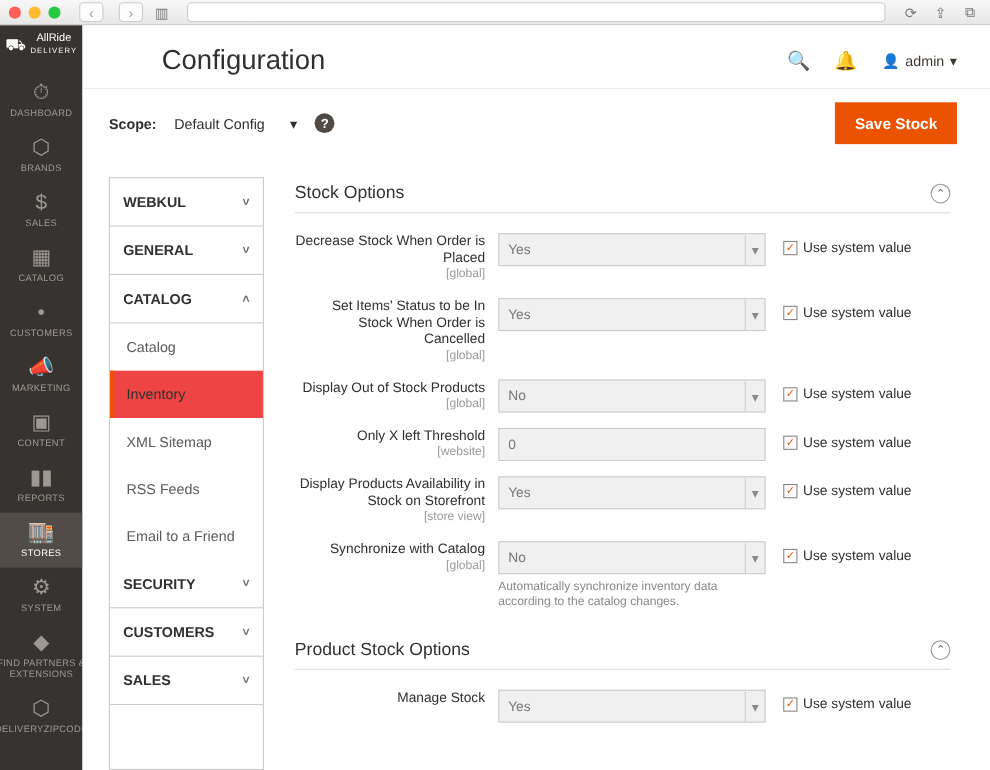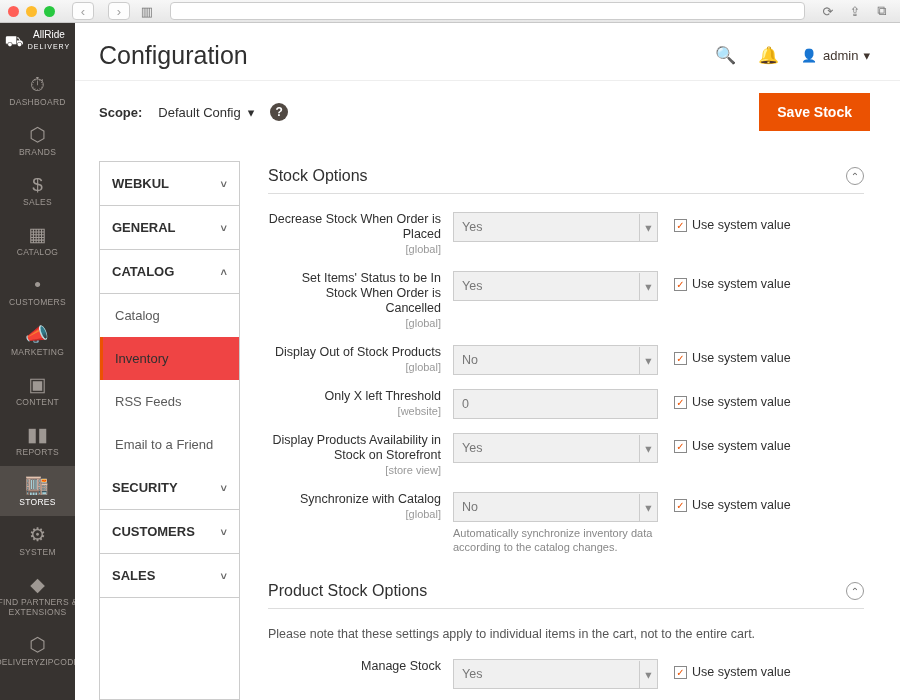--- a/index.html
+++ b/index.html
@@ -14,45 +14,45 @@
 .app { display:flex; width:100%; height:677px; }
 .sidebar { width:75px; background:#373330; color:#aaa; display:flex; flex-direction:column; align-items:center; padding-top:6px; font-size:9px; overflow:hidden;}
 .logo { color:#fff; font-size:10px; text-align:center; margin-bottom:14px; line-height:11px; display:flex; gap:4px; align-items:center;}
 .logo-mark{font-size:15px;}
 .side-item { display:flex; flex-direction:column; align-items:center; gap:3px; padding:9px 0; width:100%; cursor:pointer; color:#9e9893;}
 .side-item.active { background:#514c48; color:#fff; }
 .side-item .ic{font-size:19px; line-height:19px;}
 .side-item .lbl{font-size:8.5px; letter-spacing:.3px; text-align:center; padding:0 2px;}
 .main { flex:1; background:#fff; overflow:hidden; display:flex; flex-direction:column; }
 .header { display:flex; align-items:center; justify-content:space-between; padding:18px 30px 10px 24px; }
-.h-title { font-size:25px; color:#303030; font-weight:400;}
+.h-title { font-size:25px; color:#303030; font-weight:400;margin-left:48px;}
 .h-actions { display:flex; align-items:center; gap:22px; color:#41362f;}
 .h-actions .ic{font-size:17px;}
 .user{display:flex;align-items:center;gap:5px;font-size:13px;}
 .scope-row { display:flex; align-items:center; justify-content:space-between; padding:12px 30px 12px 24px; border-top:1px solid #eee;}
 .scope-left{display:flex;align-items:center;gap:16px;font-size:13px;color:#303030;}
 .scope-label{font-weight:600;}
-.scope-sel{display:flex;align-items:center;gap:7px;}
+.scope-sel{display:flex;align-items:center;gap:23px;}
 .help{width:18px;height:18px;border-radius:50%;background:#514943;color:#fff;display:flex;align-items:center;justify-content:center;font-size:12px;font-weight:700;}
 .save-btn{background:#eb5202;color:#fff;border:none;padding:11px 18px;font-size:14px;font-weight:600;cursor:pointer;}
 .content{flex:1;display:flex;padding:18px 30px 0 24px; gap:28px; overflow:hidden;}
 .tree{width:141px;border:1px solid #ccc; font-size:13px;}
 .tree-sec{border-bottom:1px solid #ccc;padding:14px 12px;display:flex;justify-content:space-between;align-items:center;cursor:pointer;color:#303030;}
 .tree-sec.strong{font-weight:700;}
 .tree-sub{}
 .tree-sub .sub-item{padding:14px 12px;color:#5a5a5a;cursor:pointer;border-left:3px solid transparent;}
 .tree-sub .sub-item.active{border-left:3px solid #eb5202;background:#ef4444;font-weight:400;color:#303030;}
 .caret{font-size:11px;color:#666;}
 .settings{flex:1; overflow-y:auto; padding-right:6px; padding-bottom:28px;}
 .sec-head{display:flex;justify-content:space-between;align-items:center;border-bottom:1px solid #ddd;padding:6px 0 8px;color:#303030;font-size:16px;margin-bottom:18px;}
 .collapse{width:18px;height:18px;border:1px solid #999;border-radius:50%;display:flex;align-items:center;justify-content:center;font-size:10px;color:#666;}
 .field{display:flex;align-items:flex-start;margin-bottom:14px;}
 .field-label{width:185px;text-align:right;padding-right:12px;font-size:12.5px;color:#303030;line-height:15px;}
 .field-label .scope-hint{display:block;color:#999;font-size:11px;}
-.field-ctrl{width:205px;}
+.field-ctrl{width:243px;}
 .sel{width:100%;height:30px;border:1px solid #ccc;background:#f0f0f0;color:#777;display:flex;align-items:center;justify-content:space-between;padding:0 8px;font-size:12.5px;}
 .sel .dd{width:18px;text-align:center;border-left:1px solid #ccc;color:#888;margin-right:-8px;padding:6px 4px;}
 .inp{width:100%;height:30px;border:1px solid #ccc;background:#f0f0f0;color:#777;padding:0 8px;font-size:12.5px;}
 .note{font-size:11px;color:#888;margin-top:4px;line-height:14px;}
 .sys{display:flex;align-items:center;gap:5px;margin-left:16px;font-size:12.5px;color:#303030;padding-top:6px;}
 .cbx{width:13px;height:13px;border:1px solid #888;display:flex;align-items:center;justify-content:center;font-size:10px;color:#eb5202;}
 .section-note{font-size:12.5px;color:#555;margin:10px 0 18px;}
 </style>
 </head>
 <body>
@@ -168,20 +168,21 @@
             <span>GENERAL</span>
             <span class="caret">˅</span>
           </div>
           <div class="tree-sec strong">
             <span>CATALOG</span>
             <span class="caret">˄</span>
           </div>
           <div class="tree-sub">
             <div class="sub-item">Catalog</div>
             <div class="sub-item active">Inventory</div>
+            <div class="sub-item">XML Sitemap</div>
             <div class="sub-item">RSS Feeds</div>
             <div class="sub-item">Email to a Friend</div>
           </div>
           <div class="tree-sec strong">
             <span>SECURITY</span>
             <span class="caret">˅</span>
           </div>
           <div class="tree-sec strong">
             <span>CUSTOMERS</span>
             <span class="caret">˅</span>
@@ -272,21 +273,20 @@
         <span class="cbx">✓</span>
         <span>Use system value</span>
       </div>
             </div>
           </div>
 
         <div class="sec-head" style="margin-top:22px;">
           <span>Product Stock Options</span>
           <span class="collapse">⌃</span>
         </div>
-        <div class="section-note">Please note that these settings apply to individual items in the cart, not to the entire cart.</div>
         <div id="pstock-fields">
             <div class="field">
       <div class="field-label">Manage Stock</div>
       <div class="field-ctrl">
                 <div class="sel">
                   <span>Yes</span>
                   <span class="dd">▾</span>
                 </div>
               </div>
       <div class="sys">

